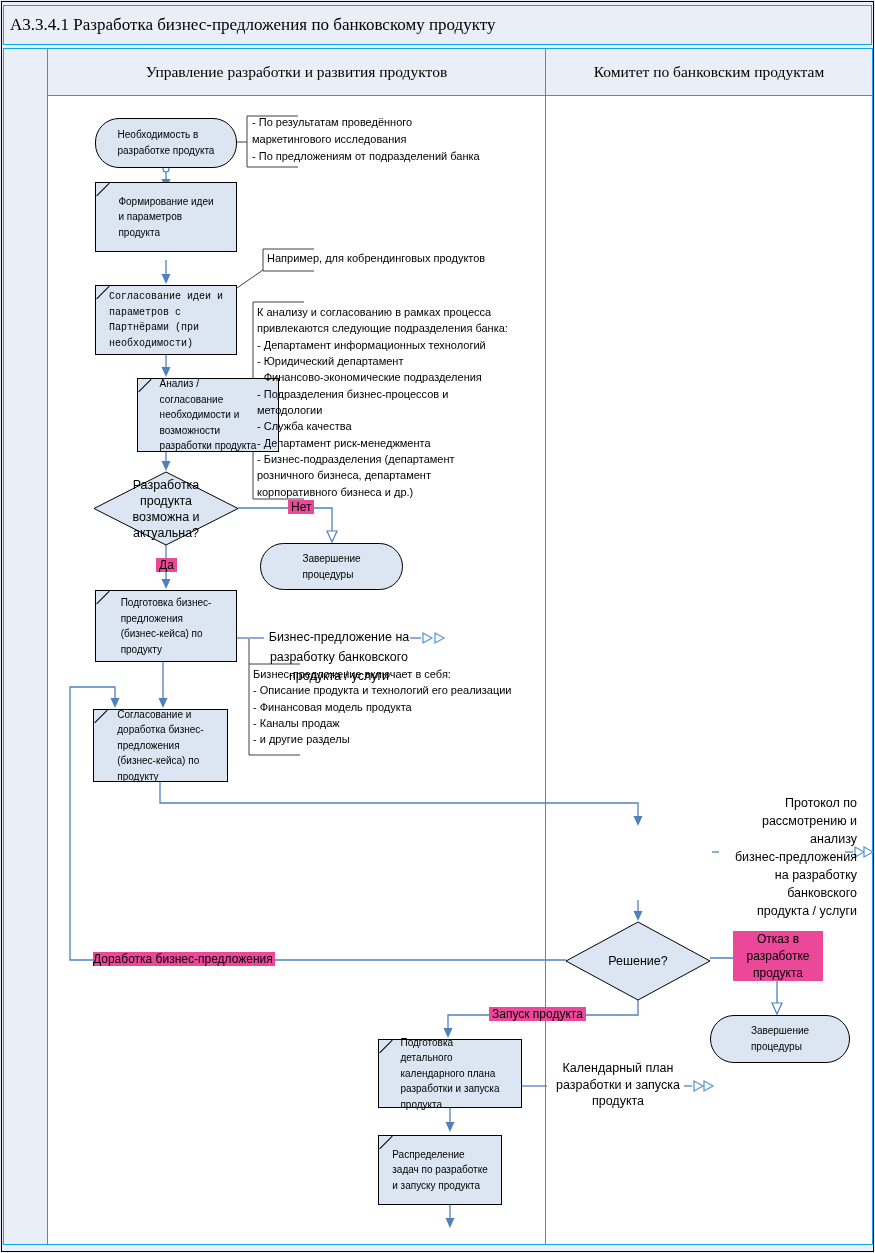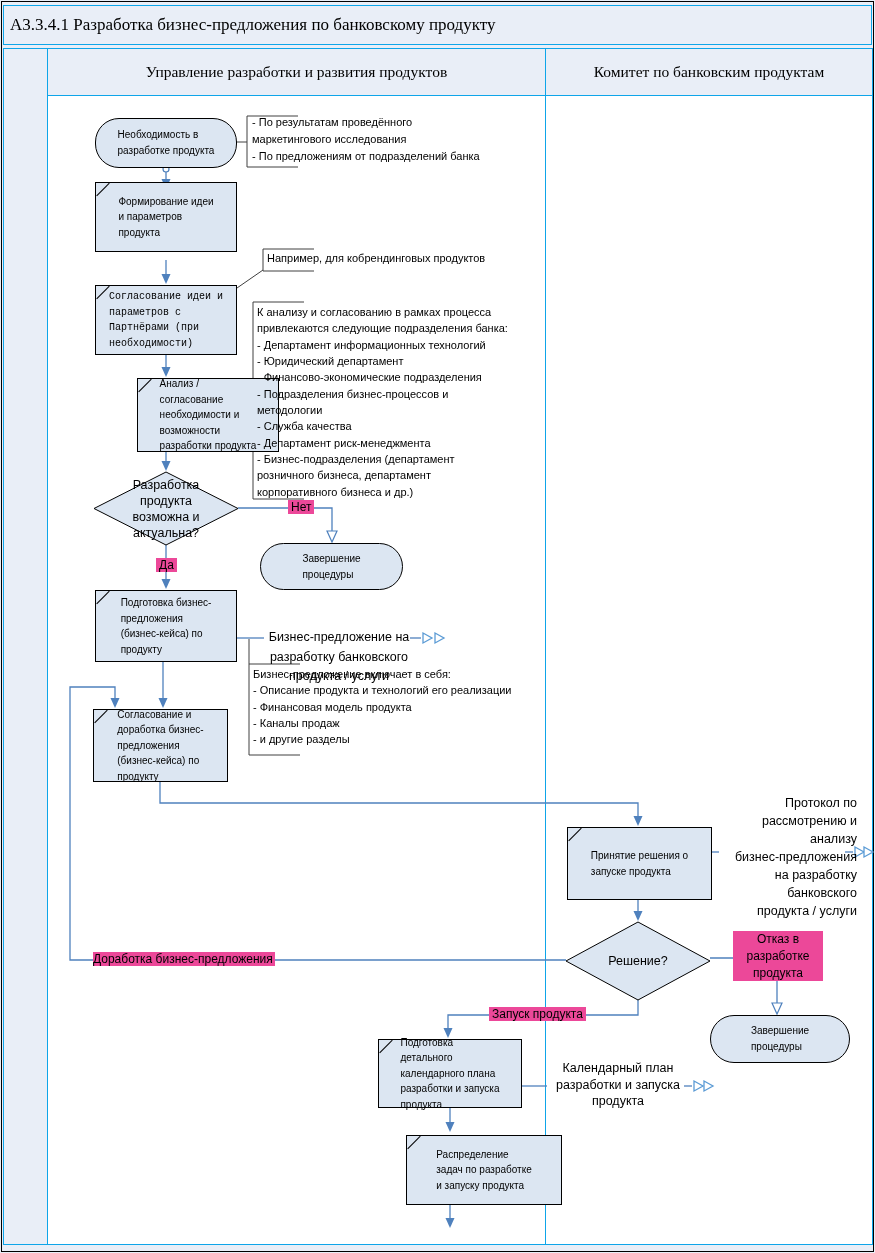--- a/index.html
+++ b/index.html
@@ -129,31 +129,29 @@
 процедуры</div>
   <div class="shape proc" style="left:95px;top:590px;width:142px;height:72px;">Подготовка бизнес-
 предложения
 (бизнес-кейса) по
 продукту</div>
   <div class="shape proc" style="left:93px;top:709px;width:135px;height:73px;">Согласование и
 доработка бизнес-
 предложения
 (бизнес-кейса) по
 продукту</div>
-  <div class="shape proc" style="left:567px;top:827px;width:145px;height:73px;">Принятие решения о
-запуске продукта</div>
   <div class="dlabel" style="left:593px;top:945px;width:90px;height:32px;">Решение?</div>
   <div class="shape stadium" style="left:710px;top:1015px;width:140px;height:48px;">Завершение
 процедуры</div>
   <div class="shape proc" style="left:378px;top:1039px;width:144px;height:69px;">Подготовка
 детального
 календарного плана
 разработки и запуска
 продукта</div>
-  <div class="shape proc" style="left:378px;top:1135px;width:156px;height:70px;margin-left:28px;">Распределение
+  <div class="shape proc" style="left:378px;top:1135px;width:124px;height:70px;">Распределение
 задач по разработке
 и запуску продукта</div>
 
   <div class="ann" style="left:252px;top:114px;line-height:16.8px;">- По результатам проведённого
 маркетингового исследования
 - По предложениям от подразделений банка</div>
   <div class="ann" style="left:267px;top:252px;">Например, для кобрендинговых продуктов</div>
   <div class="ann" style="left:257px;top:304px;line-height:16.35px;">К анализу и согласованию в рамках процесса
 привлекаются следующие подразделения банка:
 - Департамент информационных технологий

